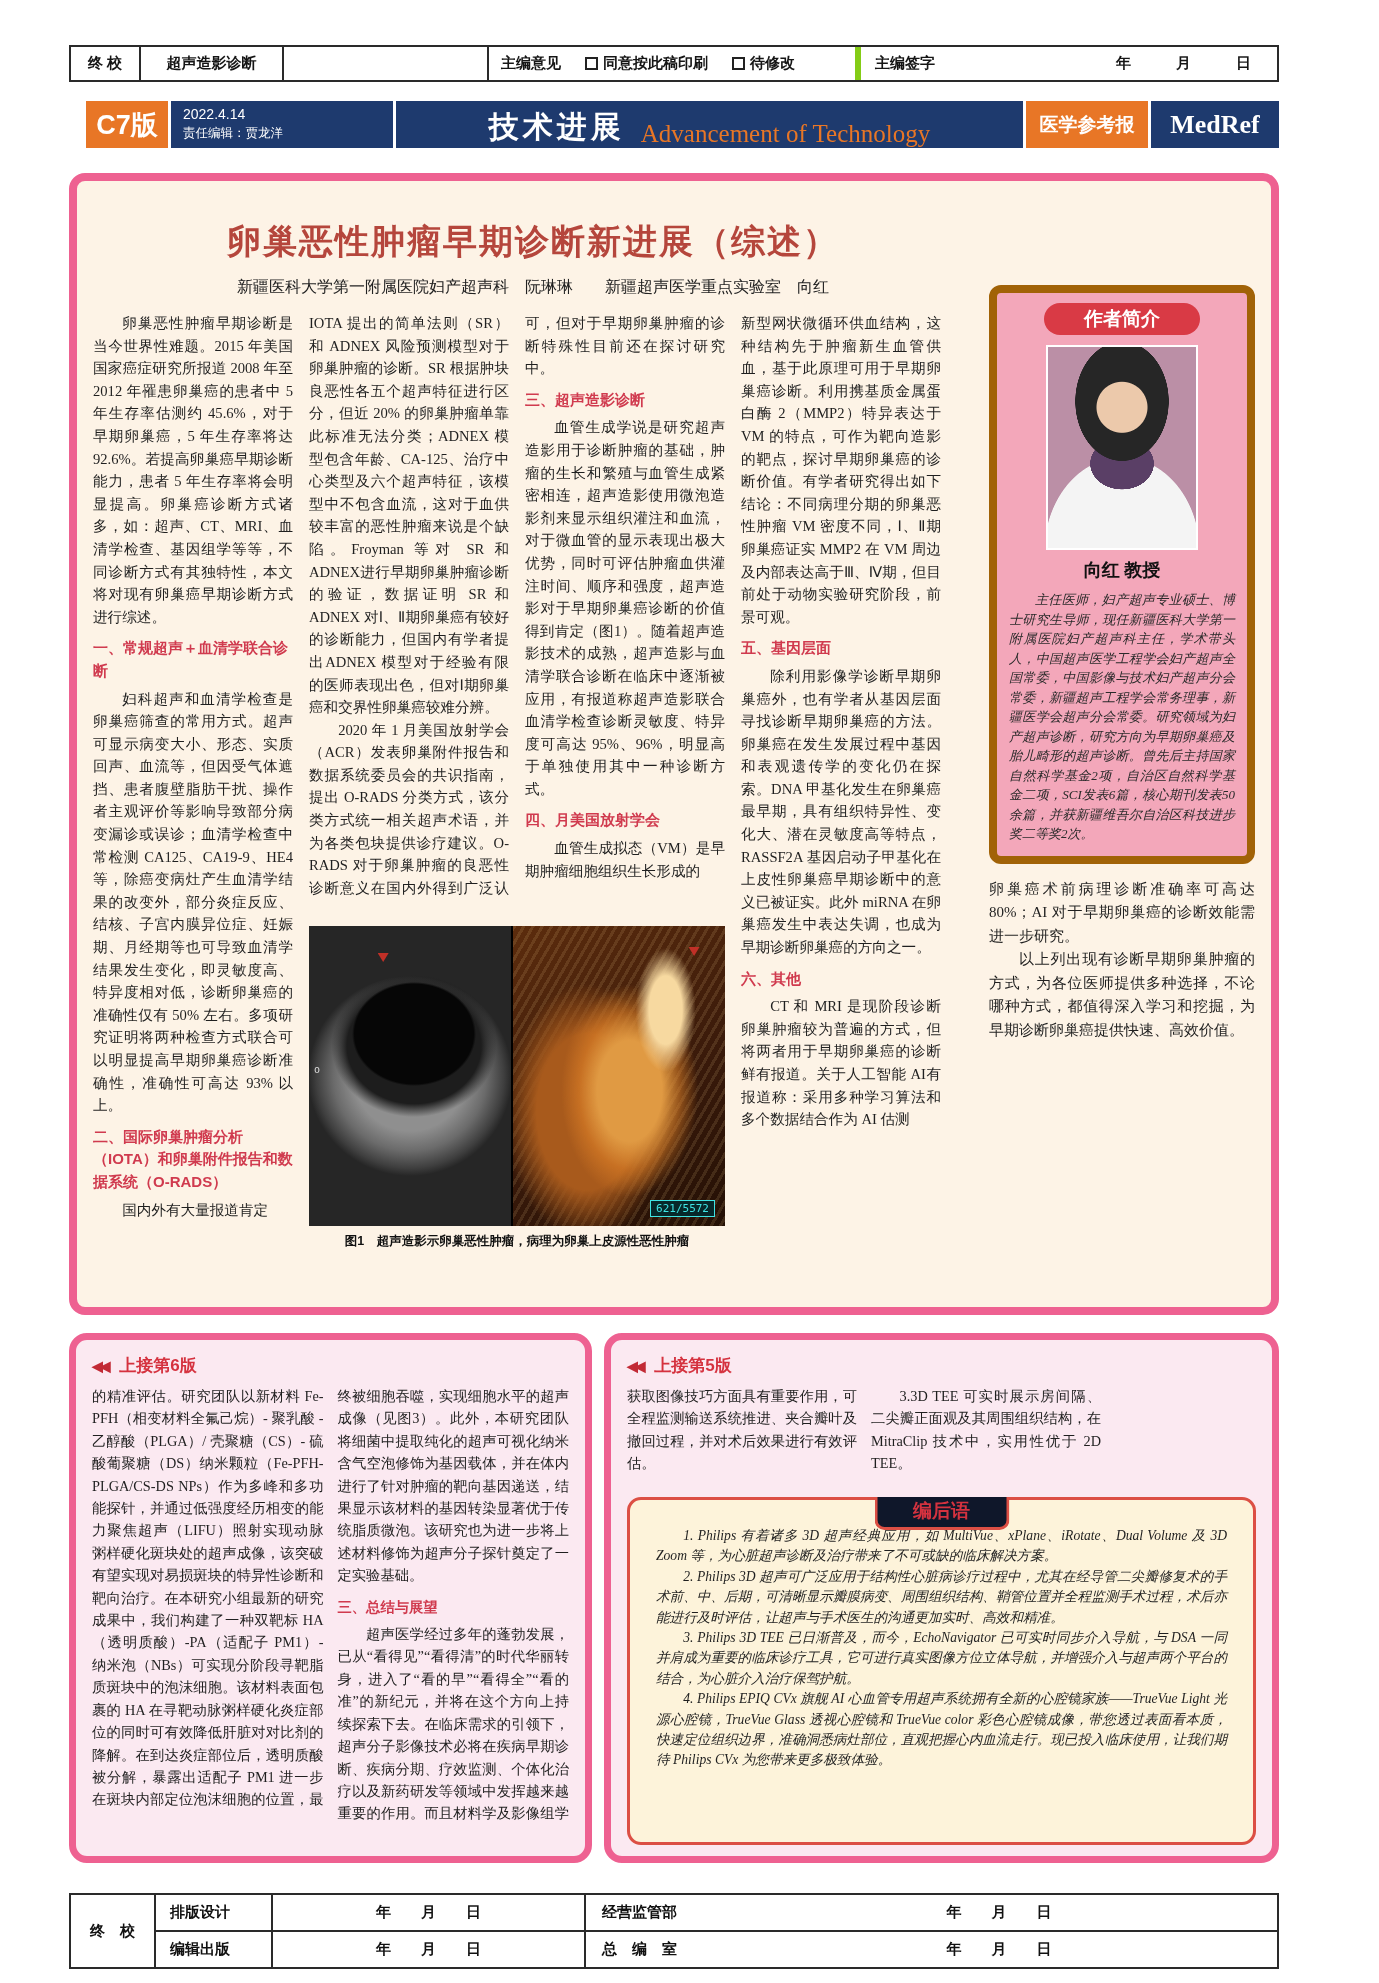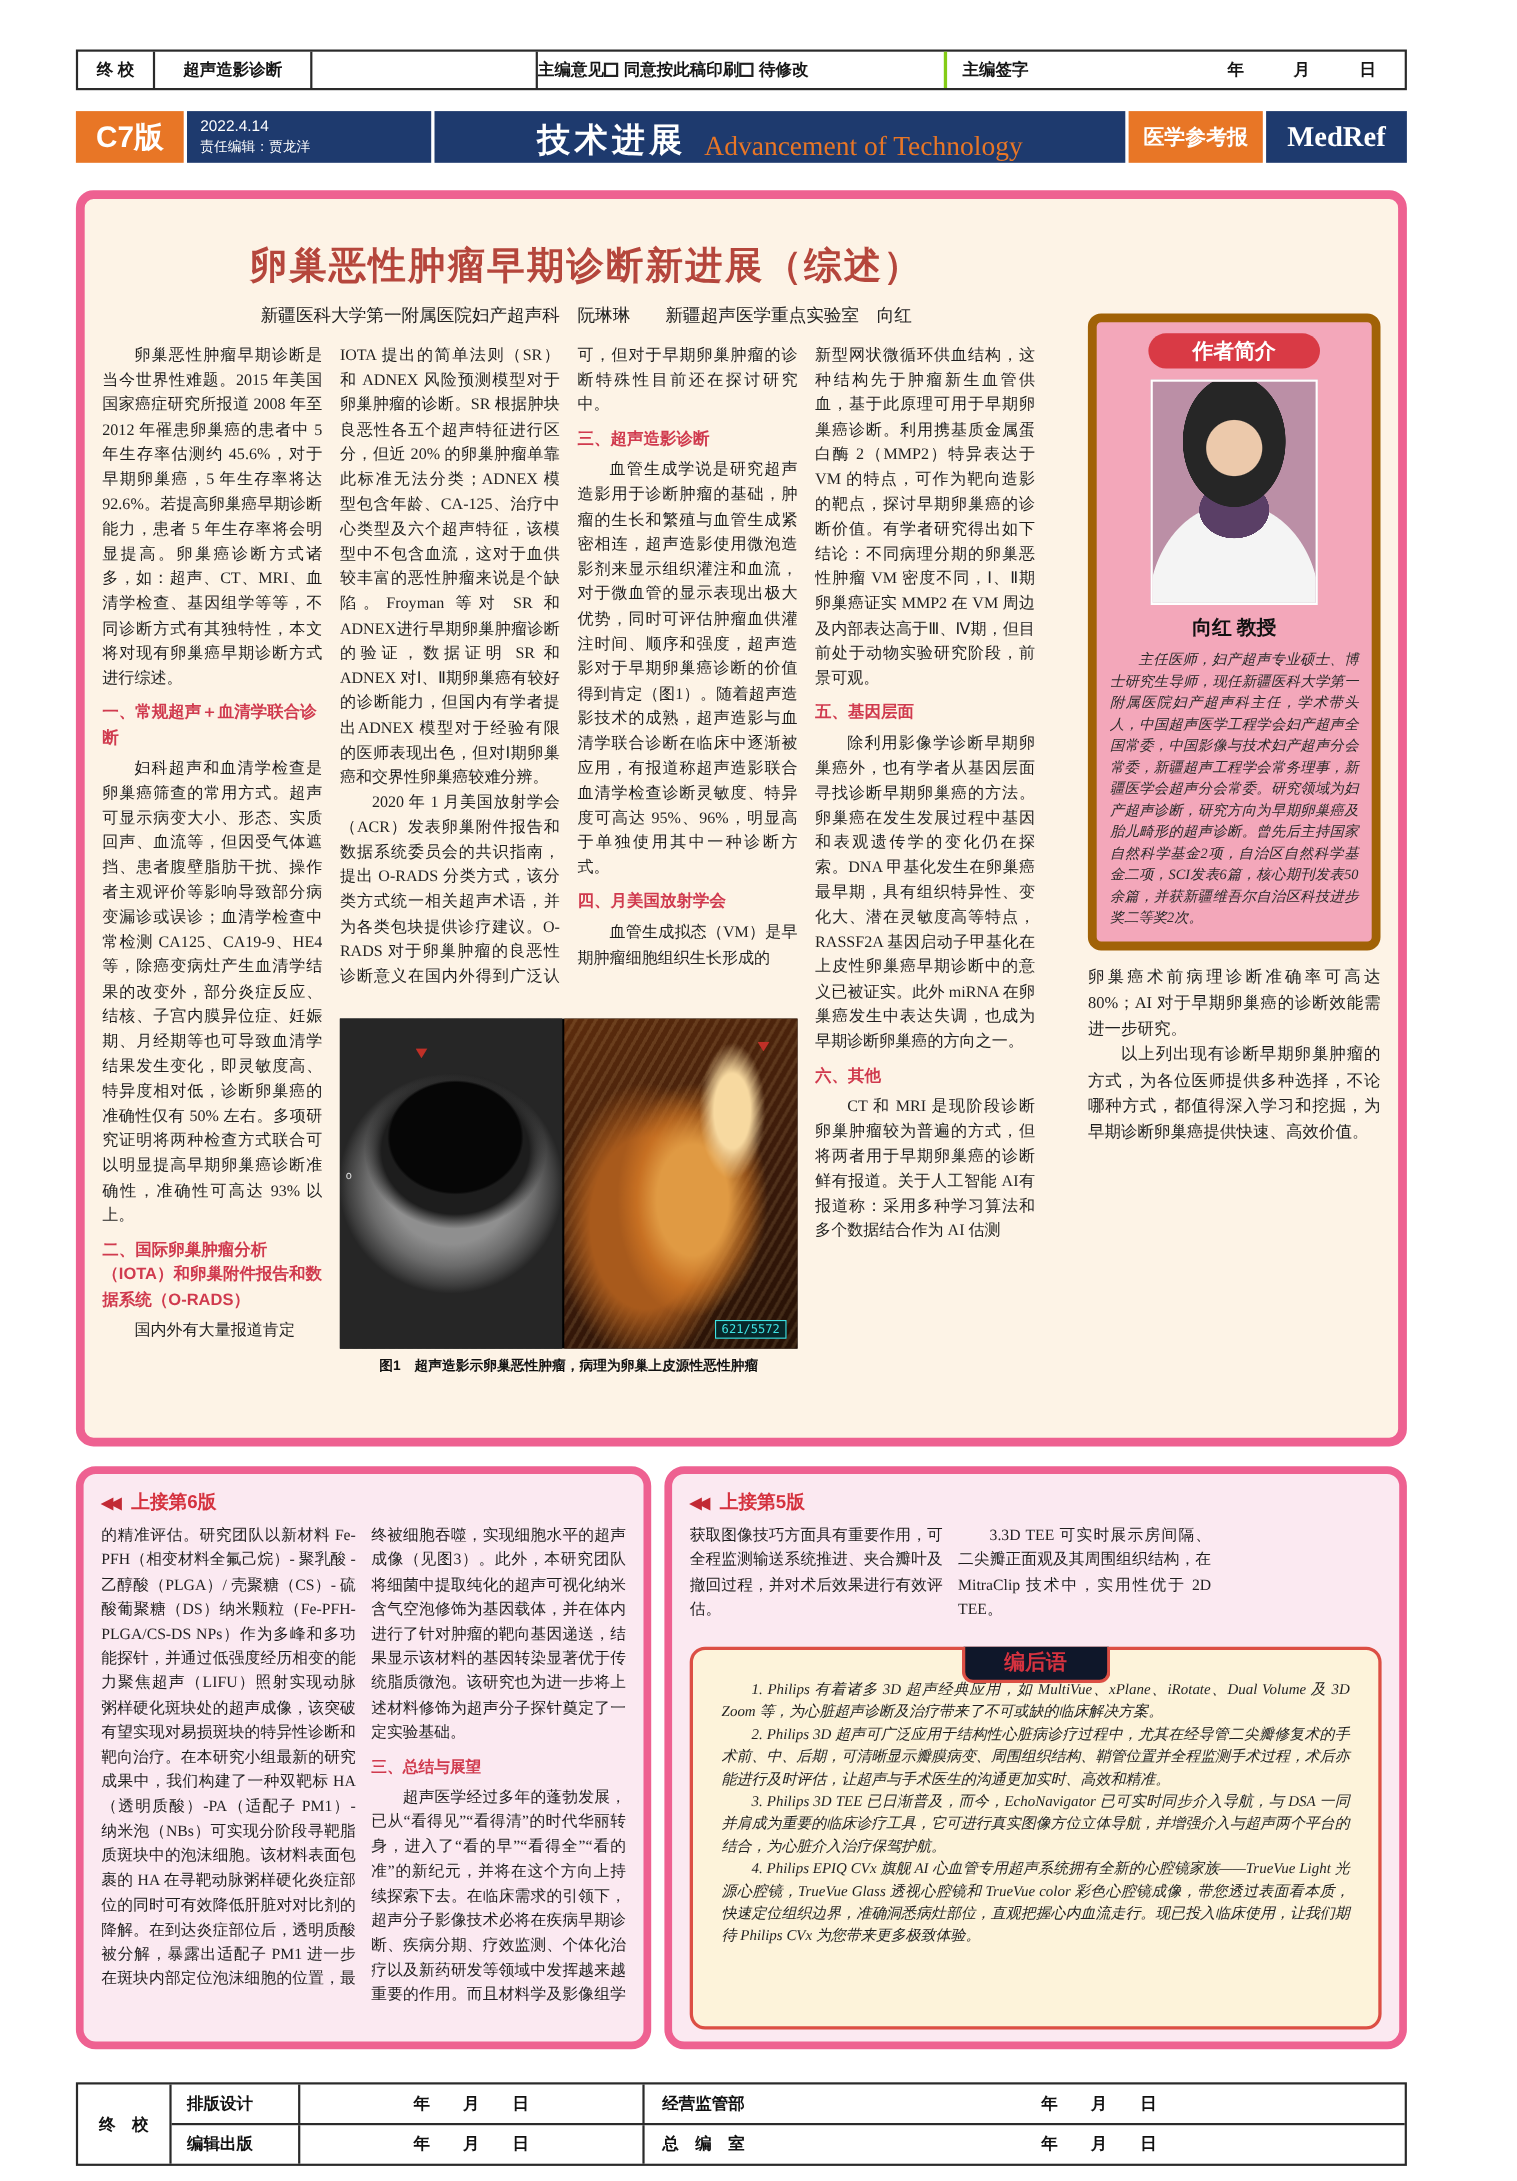--- a/index.html
+++ b/index.html
@@ -12,29 +12,29 @@
 
   
   .review-bar {
     display:flex; height:37px; border:2px solid #2a2a2a; align-items:stretch;
     font-family:"Liberation Sans", sans-serif; font-size:15px; font-weight:700; color:#151515;
   }
   .rb-cell { display:flex; align-items:center; }
   .rb-c1 { width:70px; justify-content:center; border-right:2px solid #2a2a2a; }
   .rb-c2 { width:143px; justify-content:center; border-right:2px solid #2a2a2a; }
   .rb-empty { width:205px; border-right:2px solid #2a2a2a; }
-  .rb-opinion { width:372px; padding-left:0; gap:0; border-right:3px solid #84cc16; }
+  .rb-opinion { width:372px; padding-left:12px; gap:24px; border-right:6px solid #84cc16; }
   .rb-sig { flex:1; padding:0 26px 0 14px; justify-content:space-between; }
   .cb { width:13px; height:13px; border:2px solid #222; display:inline-block; margin-right:5px; vertical-align:-2px; background:#fff; }
   .rb-opt { display:flex; align-items:center; }
   .pre { white-space:pre; }
 
   
   .masthead { margin-top:19px; height:47px; display:flex; gap:3px; font-family:"Liberation Sans", sans-serif; }
-  .mh-edition { width:98px; background:#e87626; color:#fff; display:flex; align-items:center; justify-content:center; font-size:27px; font-weight:700; }
+  .mh-edition { width:82px; background:#e87626; color:#fff; display:flex; align-items:center; justify-content:center; font-size:27px; font-weight:700;margin-left:17px; }
   .mh-meta { width:222px; background:#1e3a6e; color:#fff; padding:5px 0 0 12px; }
   .mh-date { font-size:14px; }
   .mh-editor { font-size:12.5px; margin-top:3px; }
   .mh-center { flex:1; background:#1e3a6e; display:flex; align-items:flex-end; justify-content:center; gap:16px; }
   .mh-cn { color:#fff; font-size:30px; font-weight:700; letter-spacing:4px; }
   .mh-en { color:#e87626; font-size:25px; font-family:"Liberation Serif", serif; }
   .mh-paper { width:122px; background:#e87626; color:#fff; display:flex; align-items:center; justify-content:center; font-size:19px; font-weight:700; }
   .mh-abbr { width:128px; background:#1e3a6e; color:#fff; display:flex; align-items:center; justify-content:center; font-size:26px; font-weight:700; font-family:"Liberation Serif", serif; }
 
   

